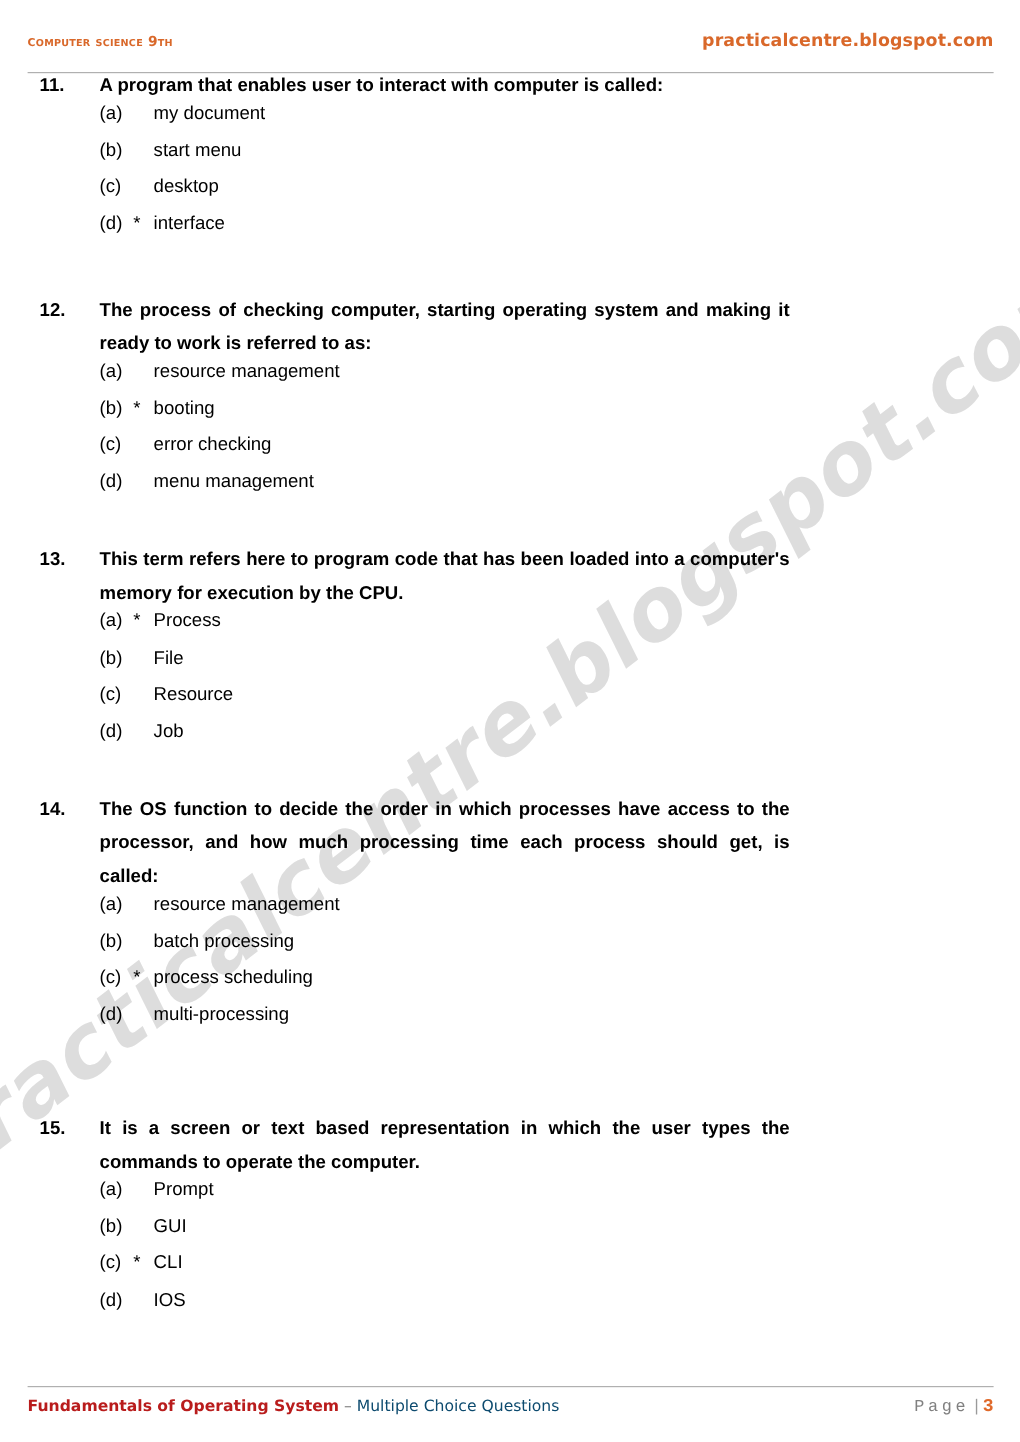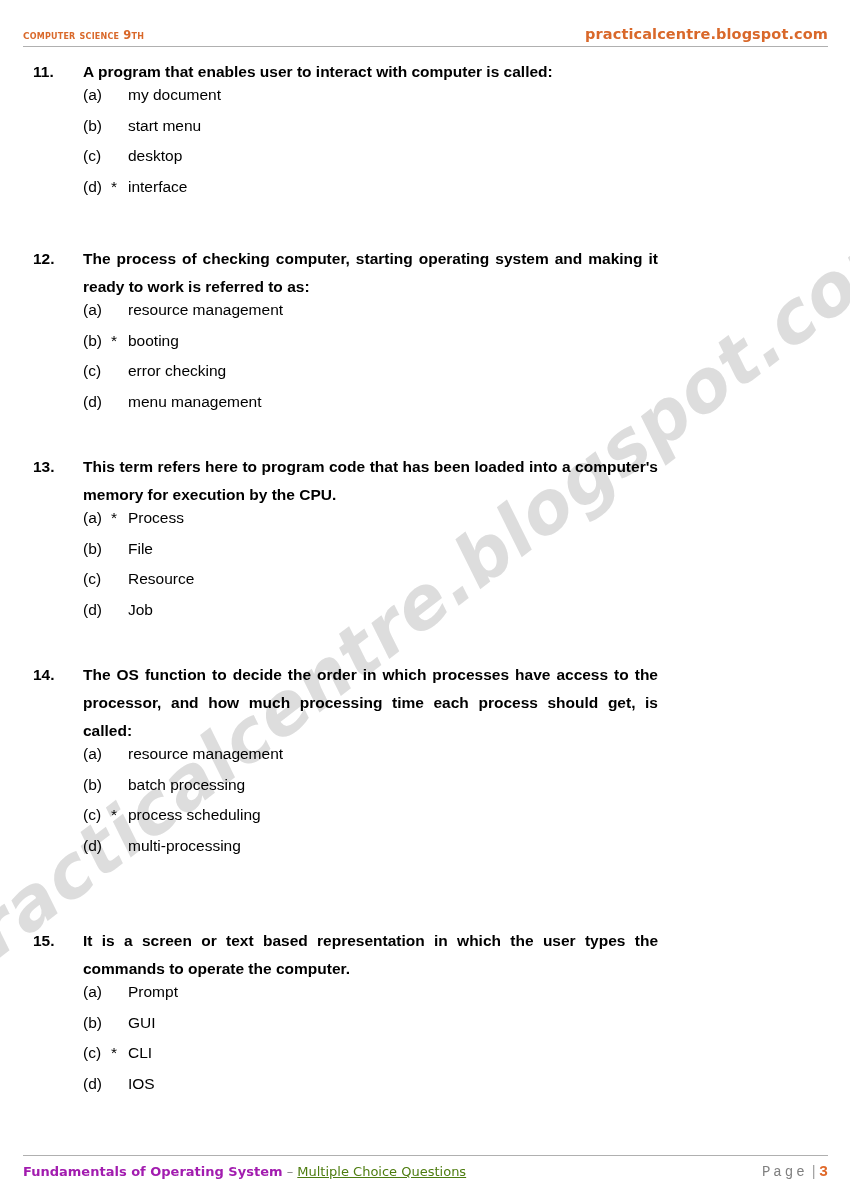--- a/index.html
+++ b/index.html
@@ -56,21 +56,21 @@
 
   
   .page-header {
     position: absolute;
     left: 23px;
     top: 26px;
     width: 805px;
     display: flex;
     align-items: flex-end;
     justify-content: space-between;
-    padding-bottom: 4px;
+    padding-bottom: 18px;
     border-bottom: 1.5px solid #b0b0b0;
     box-sizing: border-box;
   }
   .header-left {
     font-family: "DejaVu Sans", sans-serif;
     font-weight: bold;
     font-size: 11.5px;
     font-variant: small-caps;
     text-transform: lowercase;
     letter-spacing: 0.2px;
@@ -169,30 +169,29 @@
     border-top: 1.5px solid #b0b0b0;
     box-sizing: border-box;
   }
   .footer-left {
     font-family: "DejaVu Sans", sans-serif;
     font-size: 13px;
     white-space: nowrap;
   }
   .footer-title {
     font-weight: bold;
-    color: #a21caf;
+    color: #b91c1c;
   }
   .footer-dash {
     color: #808080;
     font-weight: normal;
   }
   .footer-sub {
-    color: #4d7c0f;
+    color: #0c4a6e;
     font-weight: normal;
-    text-decoration: underline;
   }
   .footer-right {
     font-family: Liberation Mono, monospace;
     font-size: 14px;
     white-space: nowrap;
     color: #808080;
   }
   .page-word {
     letter-spacing: 3px;
     color: #808080;

